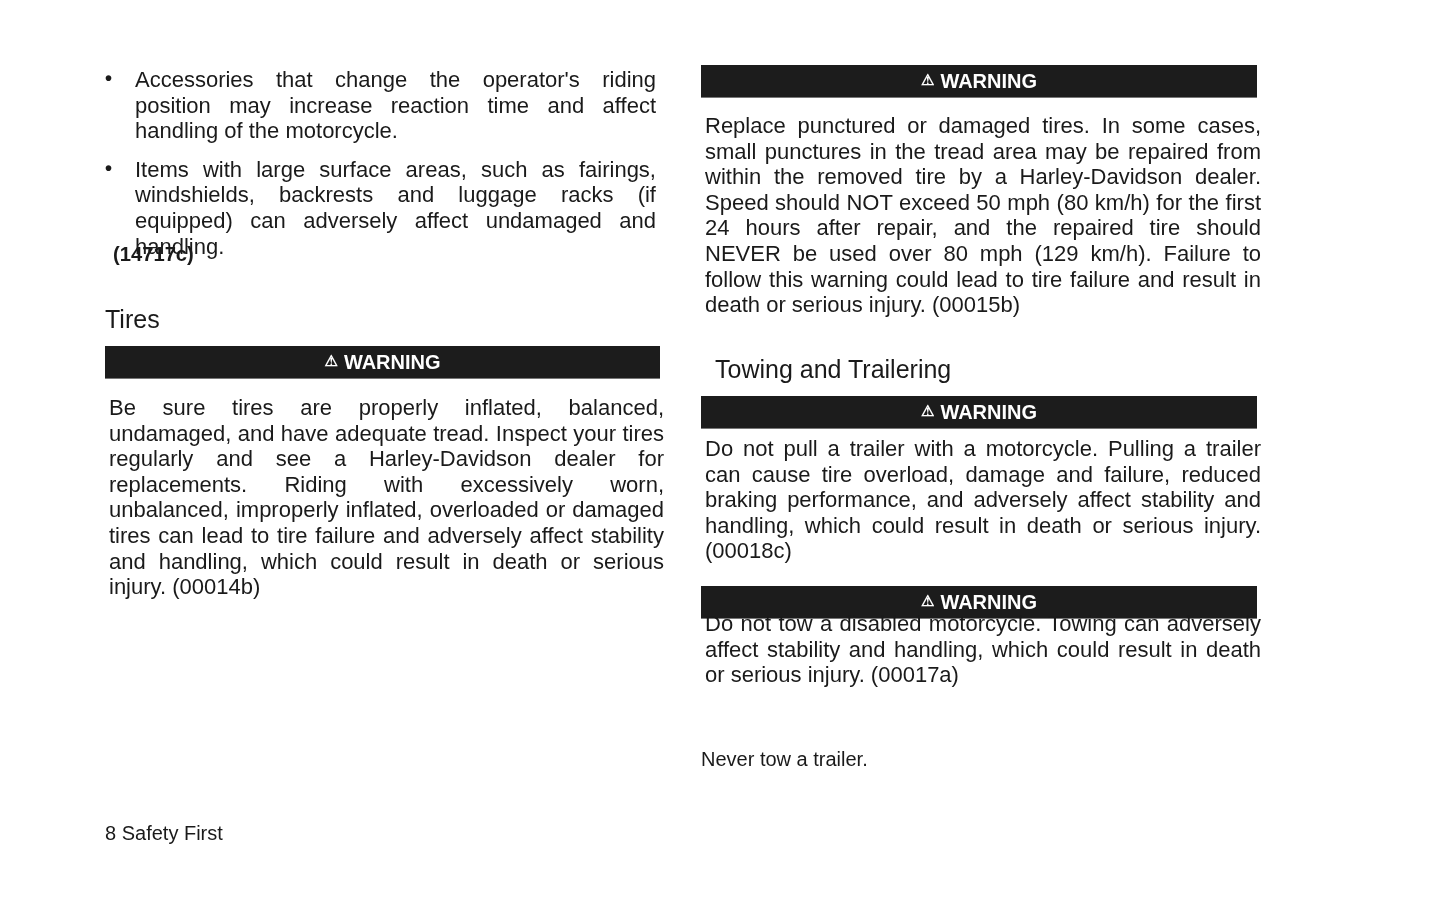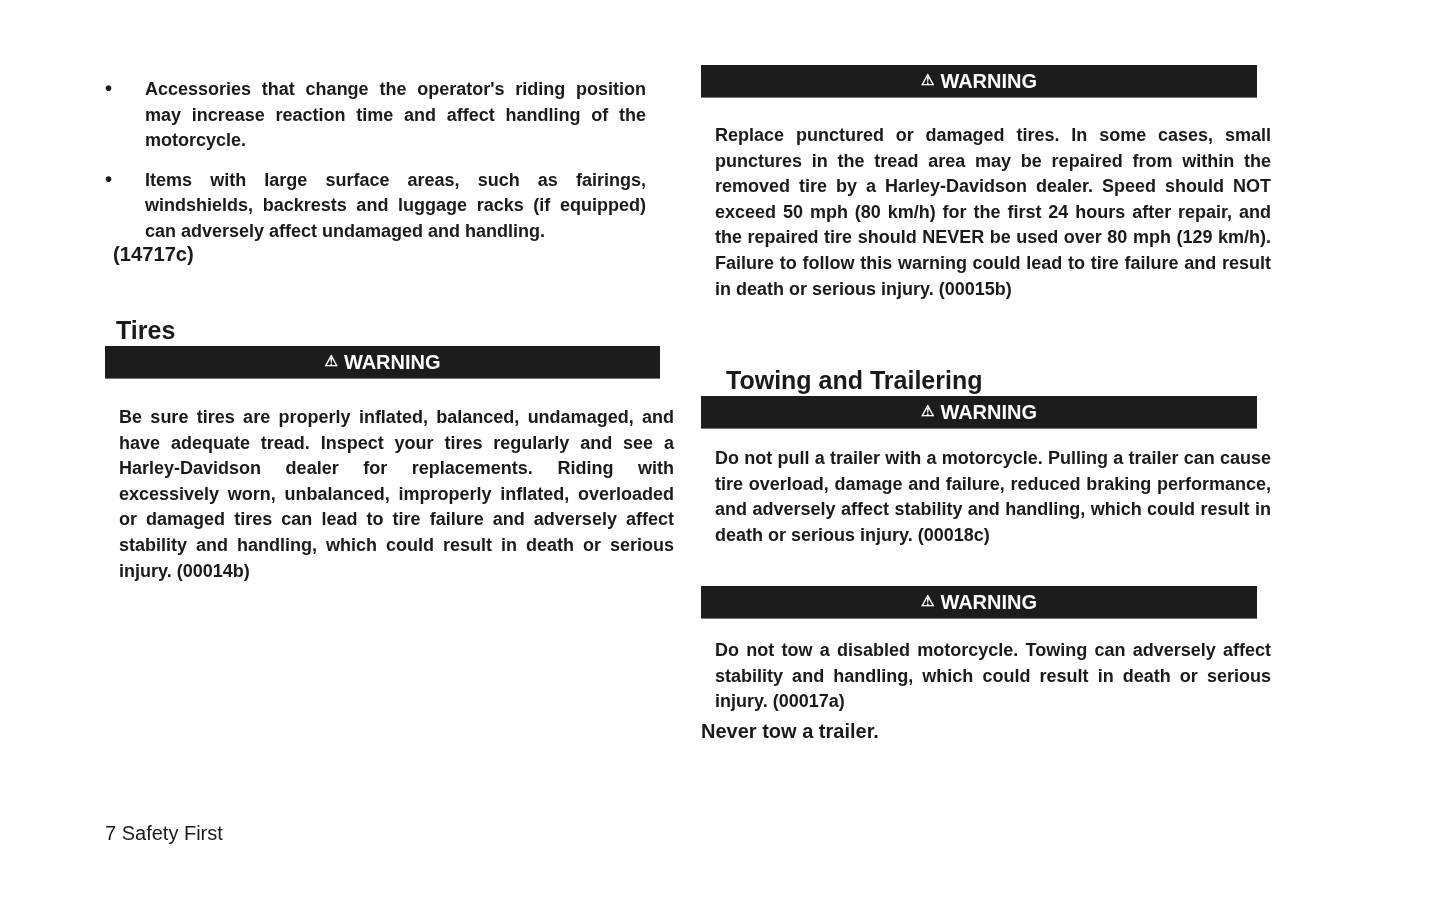--- a/index.html
+++ b/index.html
@@ -4,28 +4,28 @@
   <style>
     html, body { margin: 0; padding: 0; background: #ffffff; }
     body {
       width: 1445px; height: 900px; position: relative; overflow: hidden;
       font-family: "Liberation Sans", sans-serif; color: #1a1a1a;
     }
     .col { position: absolute; top: 0; }
     .col-left { left: 105px; width: 555px; }
     .col-right { left: 701px; width: 556px; }
     .bold-para {
-      font-weight: bold; font-size: 18px; line-height: 25.6px;
-      text-align: justify; margin: 14px;
+      font-weight: normal; font-size: 22px; line-height: 25.6px;
+      text-align: justify; margin: 4px;
     }
     .bullets { position: absolute; top: 63px; left: 0; width: 555px; margin: 0; padding: 0; list-style: none; }
     .bullets li { position: relative; padding-left: 26px; margin-bottom: 13px; }
     .bullets li .dot { position: absolute; left: 0; top: 0; font-weight: bold; font-size: 20px; }
     .code-ref { position: absolute; font-weight: bold; font-size: 20.2px; line-height: 25.6px; }
-    .section-title { position: absolute; font-weight: bold; font-size: 25px; margin: 11px; line-height: 30px; }
+    .section-title { position: absolute; font-weight: normal; font-size: 25px; margin: 0; line-height: 30px; }
     .warn-bar {
       position: absolute; left: 0; width: 100%; height: 32px; background: #1c1c1c;
       color: #ffffff; display: flex; align-items: center; justify-content: center;
       font-weight: bold; font-size: 20px; border-bottom: 1px solid #777;
     }
     .warn-bar .tri { font-size: 15px; margin-right: 6px; position: relative; top: -1px; }
     .abs { position: absolute; left: 0; width: 100%; }
     .plain { font-size: 20px; font-weight: normal; }
     .footer { position: absolute; left: 105px; top: 822px; font-size: 20px; }
   </style>
@@ -66,18 +66,18 @@
   <div class="warn-bar" style="top:396px;">
     <span class="tri">⚠</span>
     <span>WARNING</span>
   </div>
   <p class="bold-para abs" style="top:432px;">Do not pull a trailer with a motorcycle. Pulling a trailer can cause tire overload, damage and failure, reduced braking performance, and adversely affect stability and handling, which could result in death or serious injury. (00018c)</p>
 
   <div class="warn-bar" style="top:586px;">
     <span class="tri">⚠</span>
     <span>WARNING</span>
   </div>
-  <p class="bold-para abs" style="top:624px;">Do not tow a disabled motorcycle. Towing can adversely affect stability and handling, which could result in death or serious injury. (00017a)</p>
+  <p class="bold-para abs" style="top:607px;">Do not tow a disabled motorcycle. Towing can adversely affect stability and handling, which could result in death or serious injury. (00017a)</p>
 
-  <div class="abs plain" style="top:720px;font-weight:bold;">Never tow a trailer.</div>
+  <div class="abs plain" style="top:748px;">Never tow a trailer.</div>
 </div>
 
-<div class="footer">7 Safety First</div>
+<div class="footer">8 Safety First</div>
 
 </body></html>

